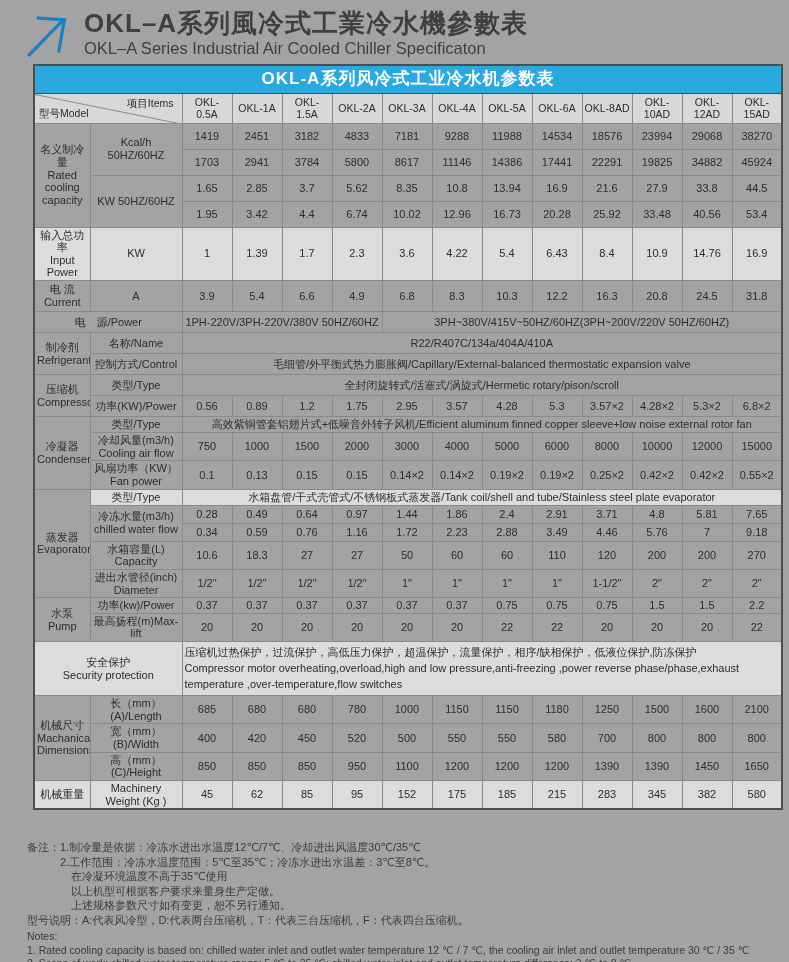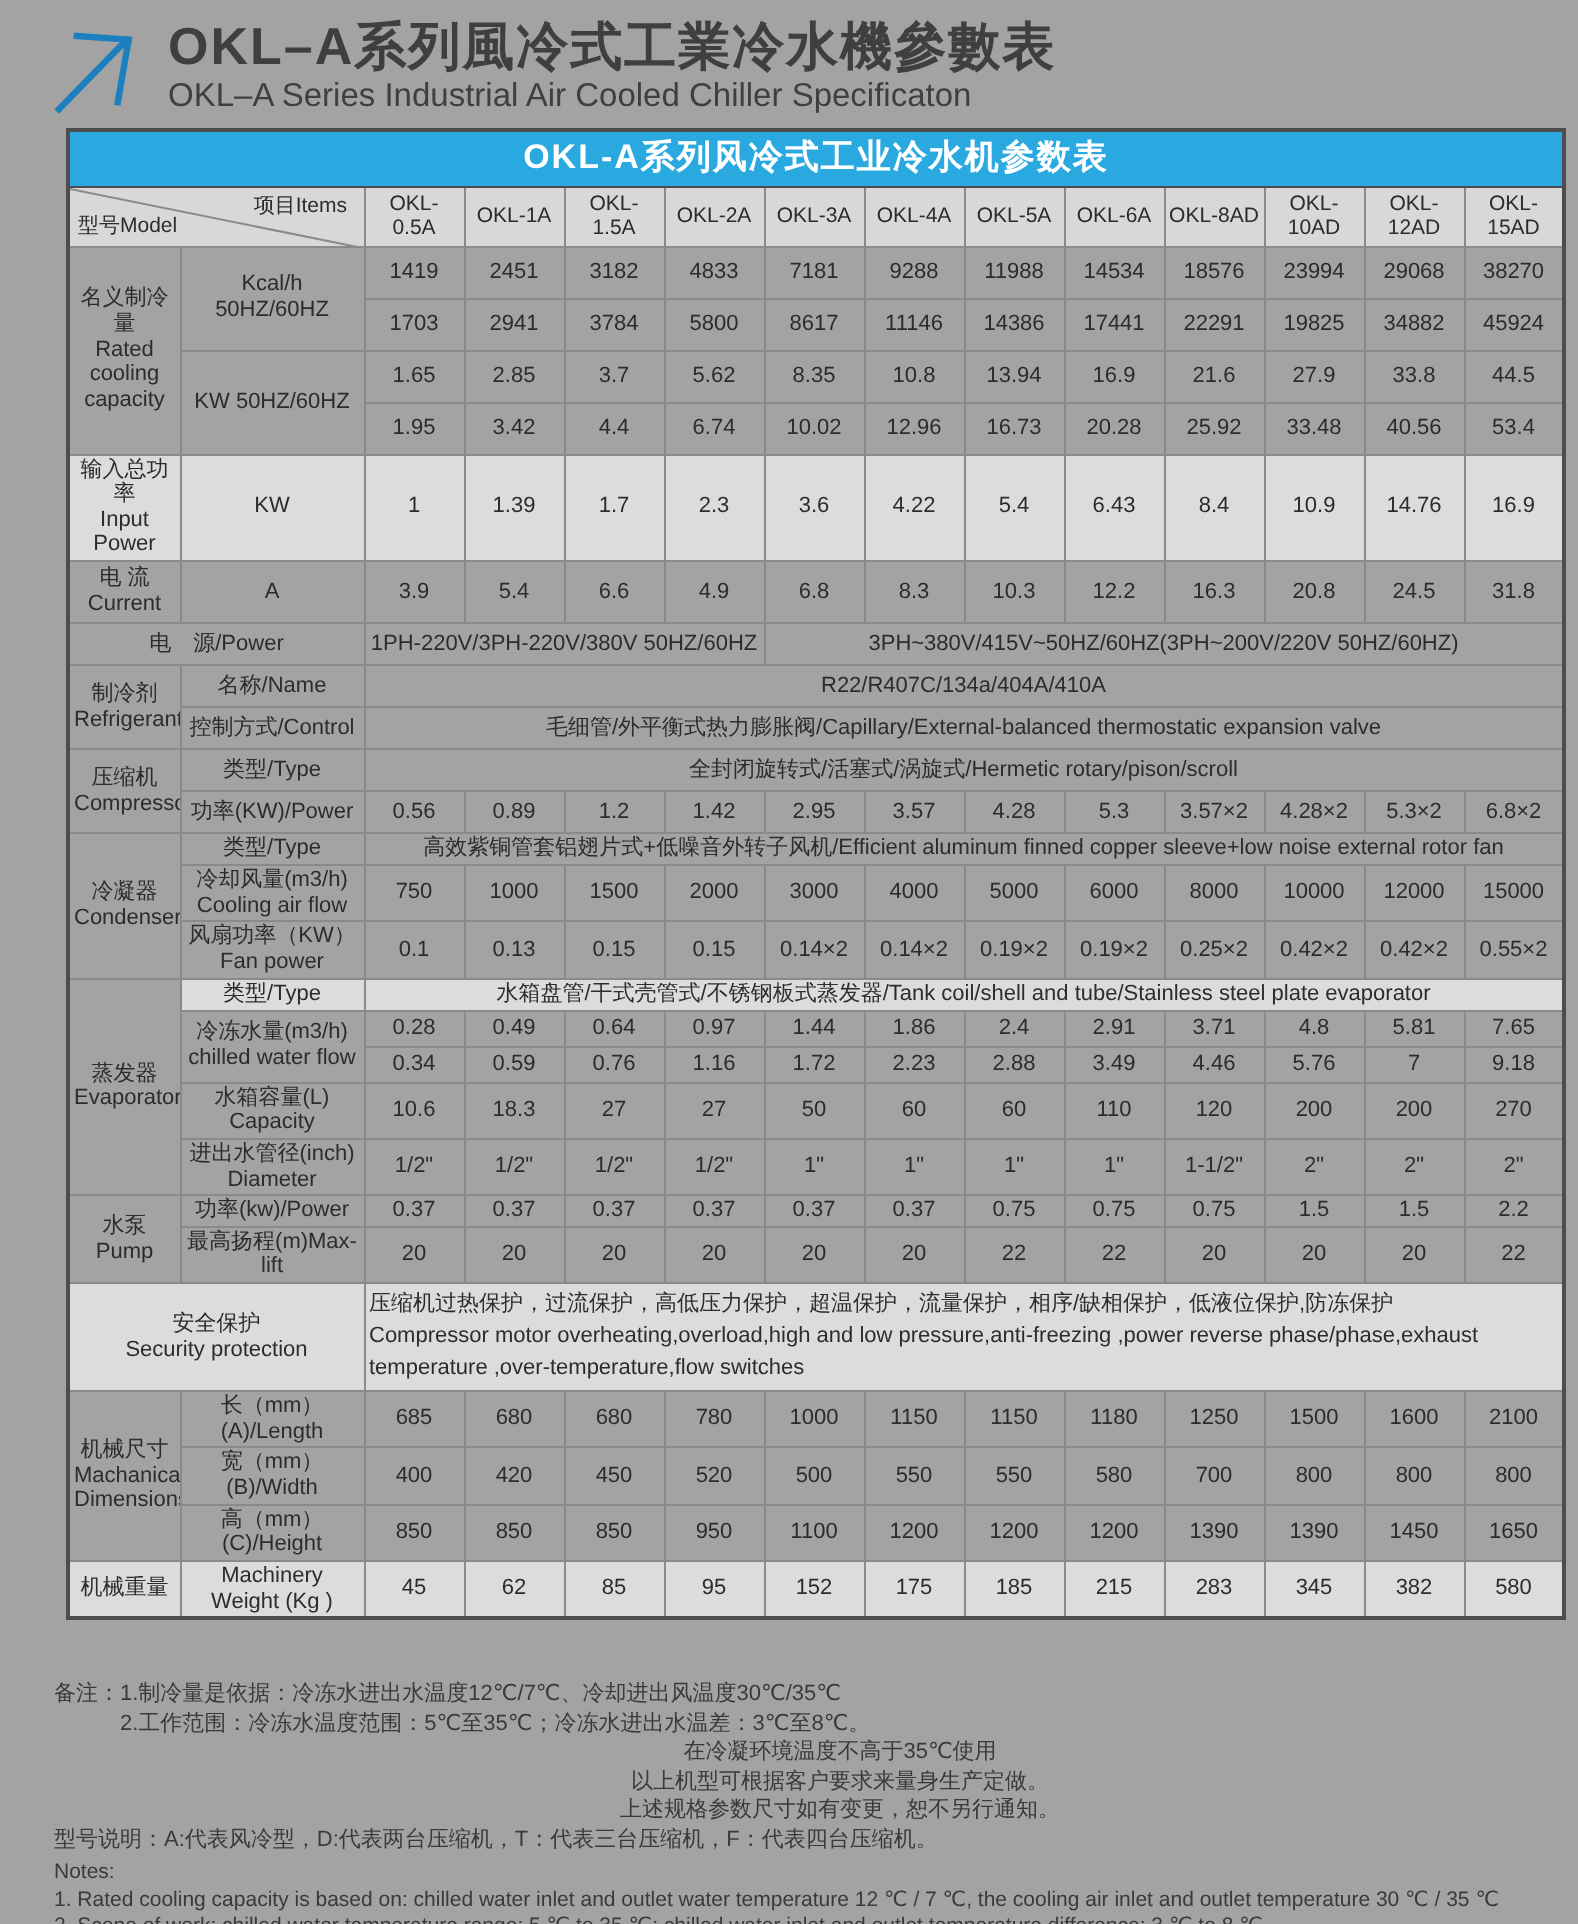--- a/index.html
+++ b/index.html
@@ -49,21 +49,21 @@
   tr.grayrow > th.item, tr.grayrow > td { background:#dcdcdc; }
 
   td.security-cell { text-align:left; padding:4px 8px; }
   td.security-cell div { text-align:left; font-size:11px; line-height:1.45; }
 
   
   .notes { margin:30px 0 0 27px; width:742px; }
   .notes p { margin:0; font-size:11px; line-height:14.5px; color:#3a3a3a; }
   .notes-en p { font-size:10.5px; line-height:13.4px; }
   .ind1 { padding-left:33px; }
-  .ind2 { padding-left:44px;text-align:center; }
+  .ind2 { padding-left:44px; }
   .notes-en { margin-top:3px; }
 </style>
 </head>
 <body>
 
 <div class="page">
 
   <header class="masthead">
     <svg class="logo" viewBox="0 0 56 56">
       <g fill="none" stroke="#1b7fc0" stroke-width="3.6" stroke-linecap="square">
@@ -249,21 +249,21 @@
             <span>Compressor</span>
         </th>
         <th class="item">类型/Type</th>
         <td colspan="12" class="widezh">全封闭旋转式/活塞式/涡旋式/Hermetic rotary/pison/scroll</td>
       </tr>
       <tr class="h21">
         <th class="item">功率(KW)/Power</th>
       <td>0.56</td>
           <td>0.89</td>
           <td>1.2</td>
-          <td>1.42</td>
+          <td>1.75</td>
           <td>2.95</td>
           <td>3.57</td>
           <td>4.28</td>
           <td>5.3</td>
           <td>3.57×2</td>
           <td>4.28×2</td>
           <td>5.3×2</td>
           <td>6.8×2</td>
         </tr>
 

